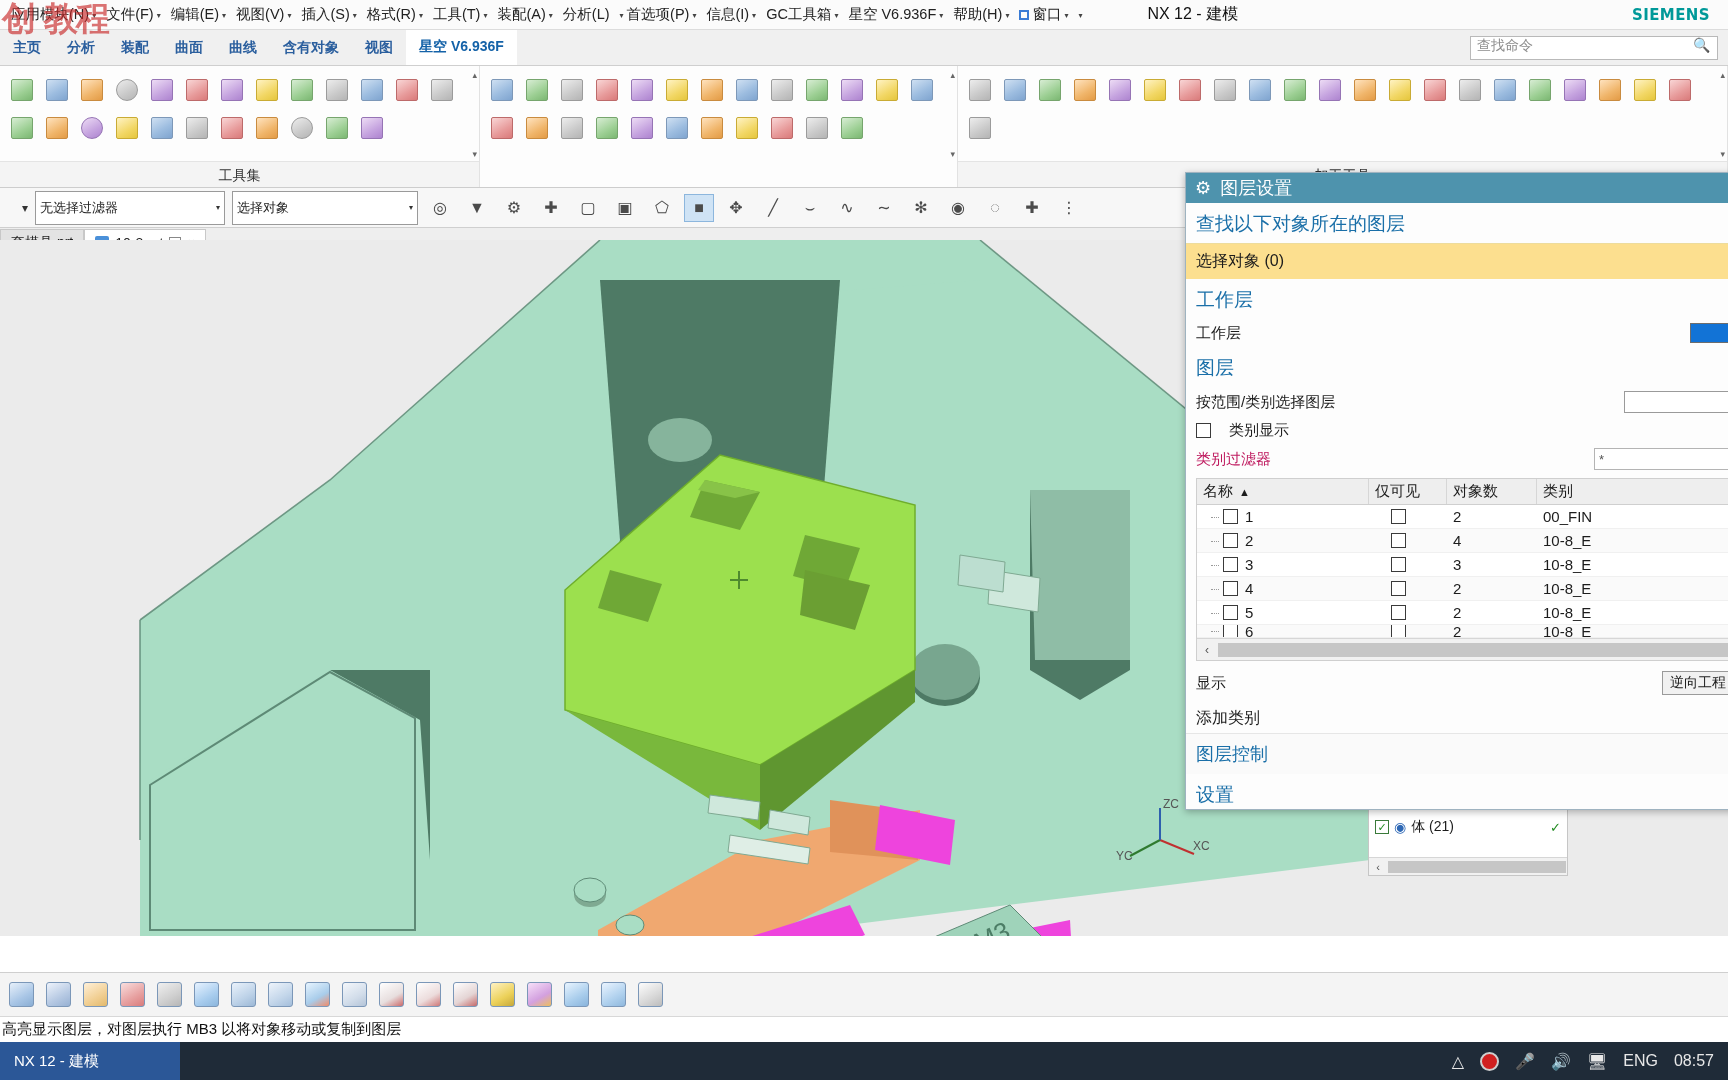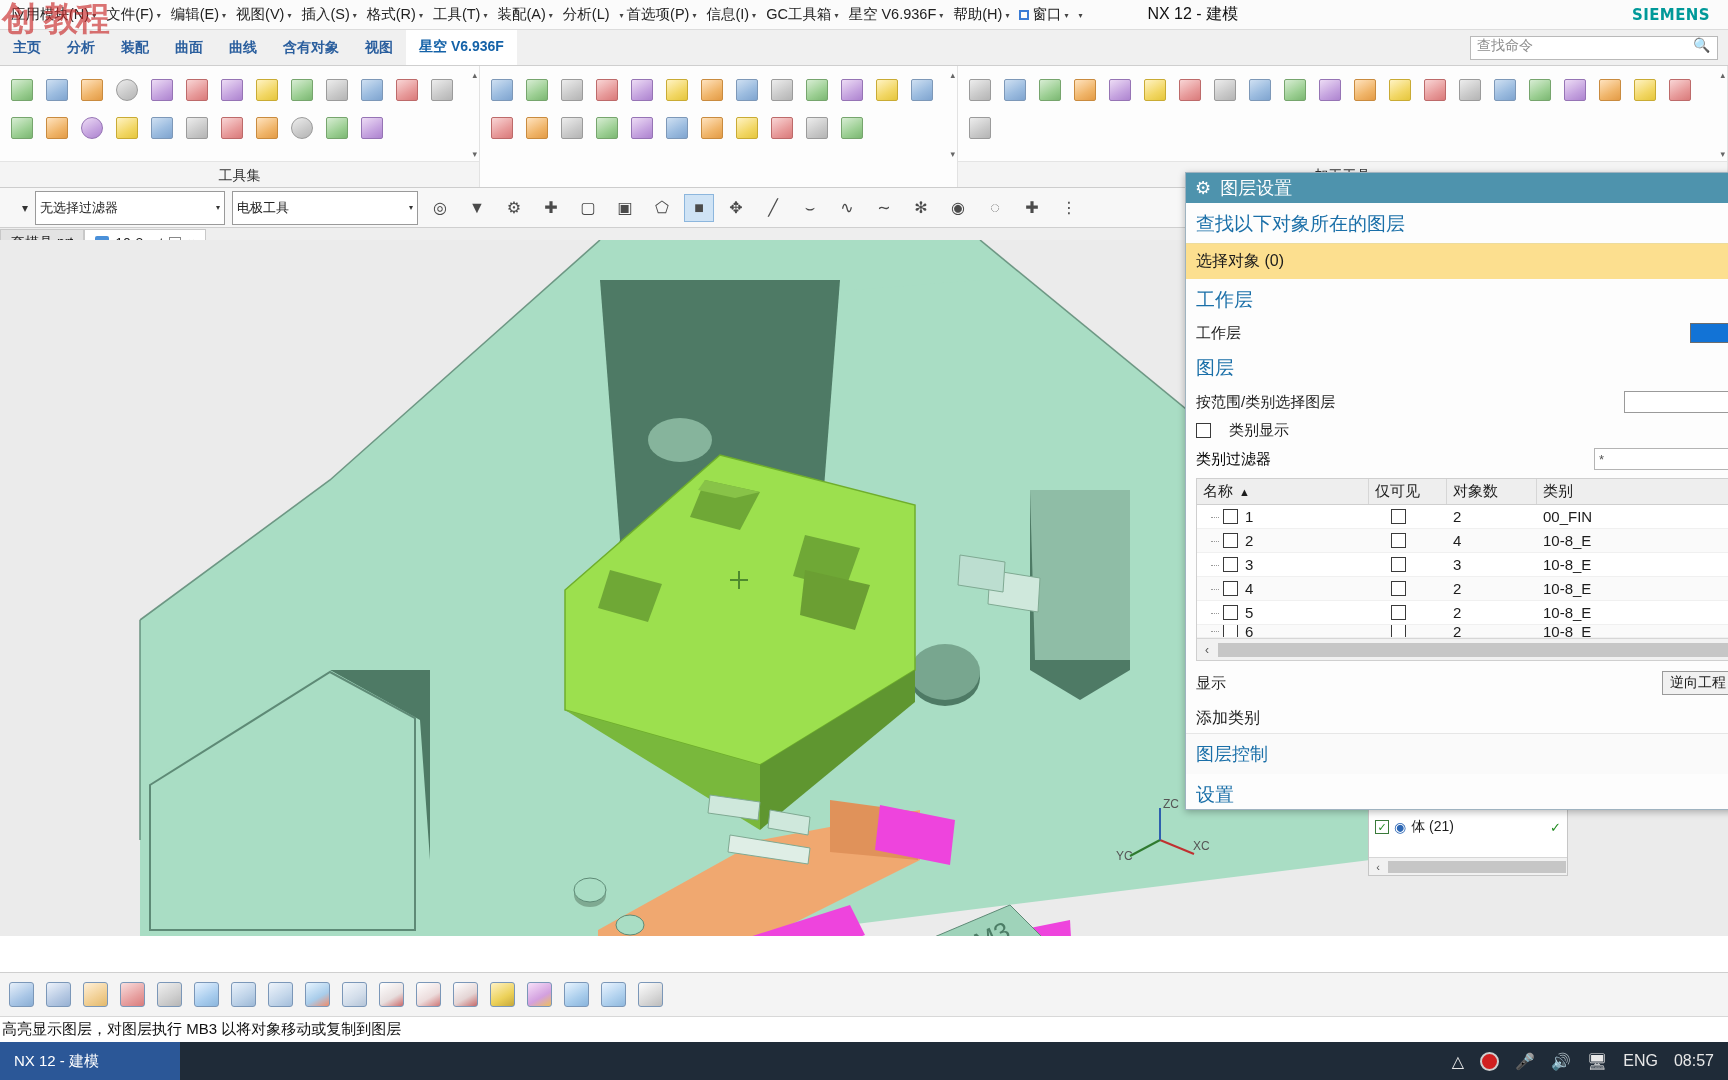--- a/index.html
+++ b/index.html
@@ -154,21 +154,21 @@
   }
   .row-sel{
     background:#fcdf8f; padding:7px 10px; font-size:16px; color:#1c1c1c;
     border-top:1px solid #eddc9d;
   }
   .lrow{ display:flex; align-items:center; padding:4px 10px; font-size:15px; color:#1c1c1c;}
   .lrow .lbl{ min-width:170px; }
   .color-swatch{ width:44px;height:20px;background:#1273d6;border:1px solid #6d6d6d;}
   .rng{ width:110px;height:22px;border:1px solid #9a9a9a;background:#fff;}
   .chkbx{ width:15px;height:15px;border:1.6px solid #3a3a3a;background:#fff;display:inline-block;}
-  .catfilter{ color:#000000; }
+  .catfilter{ color:#be185d; }
   .catinput{ width:140px;height:22px;border:1px solid #b4b4b4;background:#fff;
              font-size:13px;color:#555;padding:0 4px;display:flex;align-items:center;}
   .tbl{ margin:4px 10px 0 10px; border:1px solid #cfcfcf; background:#fff;}
   .tbl-head{ display:flex; background:#eeeeee; border-bottom:1px solid #cfcfcf;
              font-size:15px; color:#1c1c1c;}
   .th{ padding:3px 6px; border-right:1px solid #d6d6d6; display:flex; align-items:center; gap:6px;}
   .th.c1{ width:172px;} .th.c2{ width:78px;} .th.c3{ width:90px;} .th.c4{ flex:1; border-right:none;}
   .trow{ display:flex; font-size:15px; color:#1c1c1c; border-bottom:1px solid #f0f0f0;}
   .trow:nth-child(odd){ background:#fafafa; }
   .td{ padding:3px 6px; display:flex; align-items:center; gap:7px; }
@@ -530,21 +530,21 @@
   </div>
 </div>
 
 <div class="seltoolbar">
   <div style="width:26px;font-size:12px;color:#333;text-align:right">▾</div>
   <div class="dd" style="width:190px">
     <span>无选择过滤器</span>
     <span class="arw">▾</span>
   </div>
   <div class="dd" style="width:186px">
-    <span>电极工具</span>
+    <span>选择对象</span>
     <span class="arw">▾</span>
   </div>
   <div class="tbic">◎</div>
   <div class="tbic">▼</div>
   <div class="tbic">⚙</div>
   <div class="tbic">✚</div>
   <div class="tbic">▢</div>
   <div class="tbic">▣</div>
   <div class="tbic">⬠</div>
   <div class="tbic sel">■</div>

